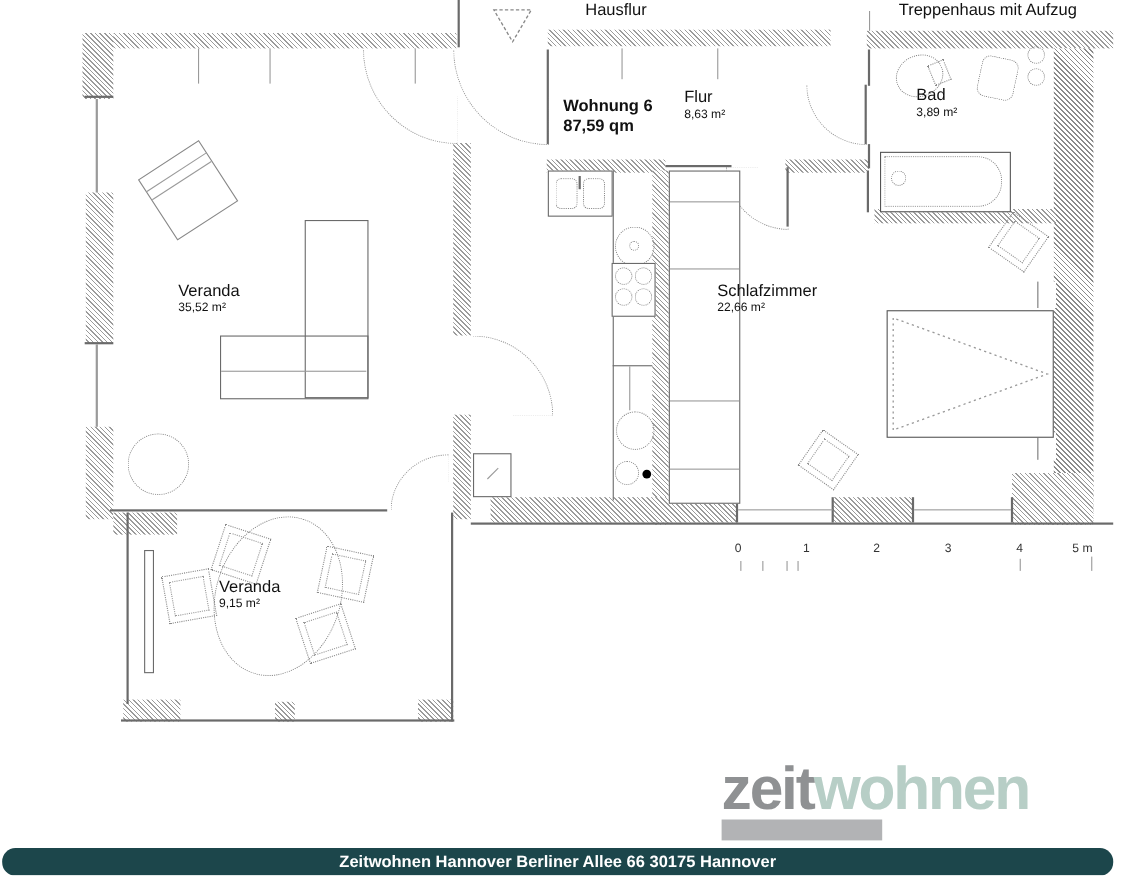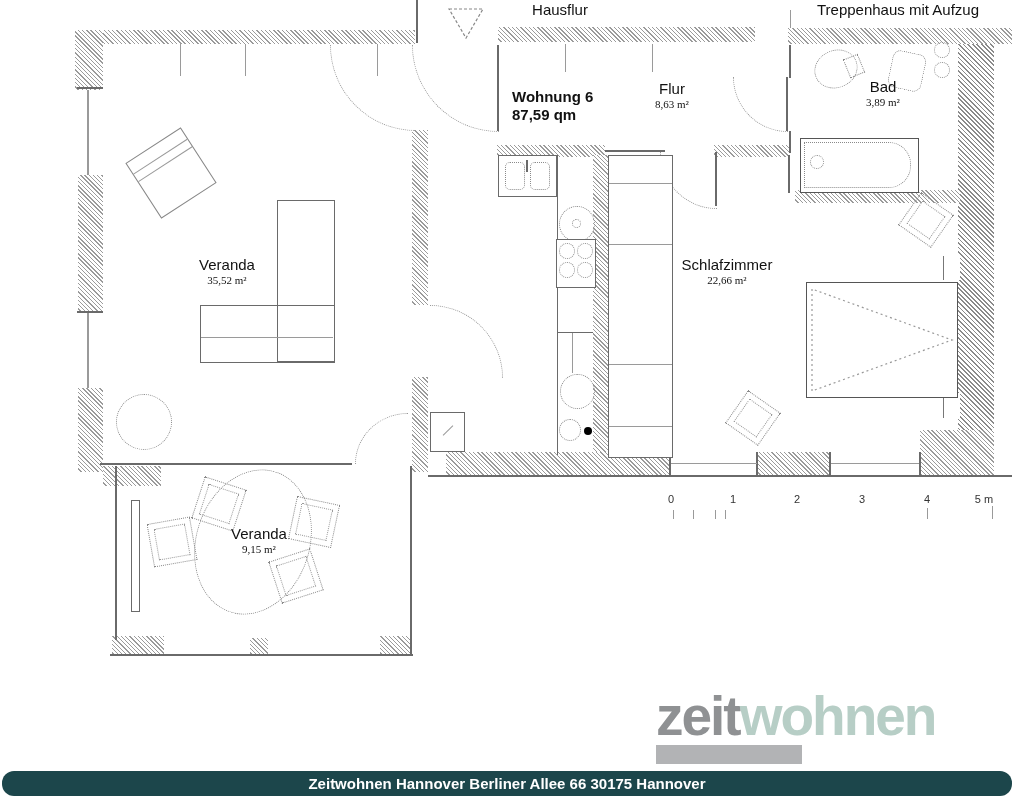--- a/index.html
+++ b/index.html
@@ -13,23 +13,23 @@
   .lt{background:#9a9a9a;}
   .bx{border:1px solid #6a6a6a;background:#fff;}
   .bx2{border:1.5px solid #555;background:#fff;}
   .dt{border:1.2px dotted #8a8a8a;background:transparent;}
   .crc{border-radius:50%;}
   .arc-bl{border-left:1.2px dotted #999;border-bottom:1.2px dotted #999;border-bottom-left-radius:100%;}
   .arc-tr{border-top:1.2px dotted #999;border-right:1.2px dotted #999;border-top-right-radius:100%;}
   .arc-tl{border-top:1.2px dotted #999;border-left:1.2px dotted #999;border-top-left-radius:100%;}
   .chair{border:1.2px dotted #8a8a8a;}
   .chair:after{content:"";position:absolute;inset:5px;border:1px dotted #9a9a9a;}
-  .rlab{position:absolute;text-align:center;}
+  .rlab{position:absolute;text-align:left;}
   .rname{font-size:15px;line-height:18px;}
-  .rarea{font-size:11px;line-height:13px;font-family:Liberation Serif, serif;}
+  .rarea{font-size:11px;line-height:13px;}
   .toplab{position:absolute;font-size:15px;text-align:center;}
   .tlab{position:absolute;font-weight:bold;font-size:15px;line-height:18px;}
   .num{position:absolute;font-size:11px;color:#333;transform:translateX(-50%);}
   .footer{position:absolute;left:2px;top:771px;width:1010px;height:25px;border-radius:12px;
           background:#1c464b;color:#fff;font-weight:bold;font-size:15px;text-align:center;line-height:25px;}
   .logo{position:absolute;left:656px;top:688px;width:358px;}
   .logo-main{font-size:55px;font-weight:bold;letter-spacing:-2px;line-height:56px;white-space:nowrap;}
   .lz{color:#8f9193;}
   .lw{color:#b7cec6;}
   .logo-sub{display:flex;align-items:center;margin-top:1px;}

